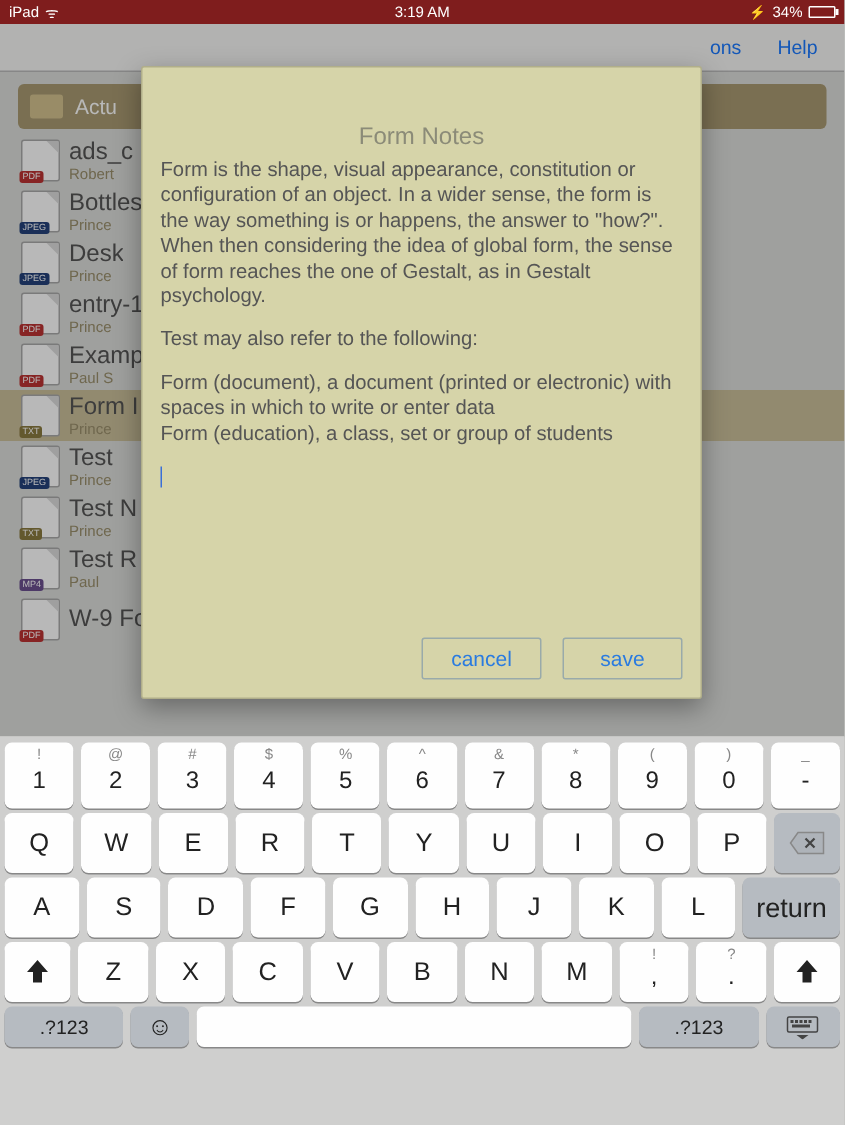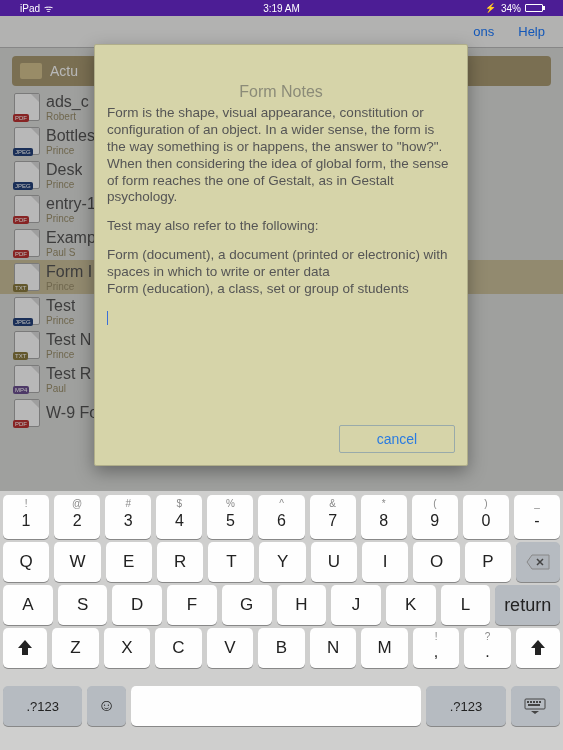--- a/index.html
+++ b/index.html
@@ -4,23 +4,23 @@
 <style>
 * { box-sizing: border-box; margin: 0; padding: 0; }
 body {
   width: 563px; height: 750px;
   font-family: -apple-system, "Helvetica Neue", Arial, sans-serif;
   background: #d8d9d6; overflow: hidden; position: relative;
 }
 
 
 .status-bar {
-  height: 16px; width: 100%; background: #4c1d95;
+  height: 16px; width: 100%; background: #7f1d1d;
   display: flex; align-items: center; justify-content: space-between;
-  padding: 0 20px; font-size: 10px; color: #fff;
+  padding: 0 6px; font-size: 10px; color: #fff;
 }
 .status-left, .status-right { display: flex; align-items: center; gap: 4px; }
 .status-center { position: absolute; left: 50%; transform: translateX(-50%); font-size: 10px; }
 .wifi-icon { display:inline-block; font-size:10px; }
 .battery-icon { width: 18px; height: 8px; border: 1px solid #fff; border-radius: 1px; position: relative; }
 .battery-icon::after { content:""; position:absolute; right:-3px; top:1px; width:2px; height:4px; background:#fff; }
 .battery-fill { height:100%; width:34%; background:#fff; }
 
 
 .toolbar {
@@ -67,40 +67,40 @@
   position:absolute; top:44px; left:94px; width:374px; height:422px;
   background:#d6d4a9; border:1px solid #b0ae8a; border-radius:2px;
   box-shadow:0 6px 18px rgba(0,0,0,0.35);
   display:flex; flex-direction:column;
 }
 .modal-title { text-align:center; font-size:16px; color:#8b8b78; padding:6px 0 4px;margin-top:32px; }
 .modal-body { flex:1; padding:0 12px; font-size:13.5px; color:#555; line-height:1.25; position:relative; }
 .modal-body p { margin-bottom:12px; }
 .cursor { display:inline-block; width:1px; height:14px; background:#3a6fd8; vertical-align:text-bottom; }
 .modal-buttons { display:flex; justify-content:flex-end; gap:14px; padding:8px 12px 12px; }
-.modal-btn { width:116px; height:28px; border:1px solid #9aa; background:#d6d4a9; color:#2a7be0; font-size:14px; border-radius:2px; }
+.modal-btn { width:80px; height:28px; border:1px solid #9aa; background:#d6d4a9; color:#2a7be0; font-size:14px; border-radius:2px; }
 
 
 .keyboard {
   position:absolute; bottom:0; left:0; right:0; height:259px;
   background:#cfcfce;
   display:flex; flex-direction:column; gap:3px; padding:4px 3px 4px;
 }
 .krow { display:flex; gap:5px; }
 .key {
   flex:1; height:40px; background:#fefefe; border-radius:5px;
   box-shadow:0 1px 0 #888;
   display:flex; align-items:center; justify-content:center;
   font-size:17px; color:#222; position:relative;
 }
 .key.gray { background:#b6bbc1; }
 .key .sub { position:absolute; top:3px; font-size:10px; color:#888; }
 .key.num .main { font-size:16px; margin-top:8px; }
 .krow.r1 .key { height:44px; }
-.krow.r5 .key { height:40px;margin-top:15px; }
+.krow.r5 .key { height:27px; }
 .space { flex:5.3; }
 .wide { flex:1.45; }
 .shift, .bksp { flex:0.95; }
 .return { flex:1.3; font-size:18px; }
 .small { font-size:13px; }
 
 
 .krow.r5 { gap:5px; }
 .hide-kb { flex:0.9; }
 
@@ -257,20 +257,21 @@
   <div class="modal-title">Form Notes</div>
   <div class="modal-body">
     <p>Form is the shape, visual appearance, constitution or configuration of an object. In a wider sense, the form is the way something is or happens, the answer to "how?". When then considering the idea of global form, the sense of form reaches the one of Gestalt, as in Gestalt psychology.</p>
     <p>Test may also refer to the following:</p>
     <p style="white-space:pre-line;">Form (document), a document (printed or electronic) with spaces in which to write or enter data
 Form (education), a class, set or group of students</p>
     <span class="cursor"></span>
   </div>
   <div class="modal-buttons">
     <button class="modal-btn">cancel</button>
+    <button class="modal-btn">save</button>
   </div>
 </div>
 
 <div class="keyboard">
   <div class="krow r1" id="krow1">
       <div class="key num">
         <span class="sub">!</span>
         <span class="main">1</span>
       </div>
       <div class="key num">

